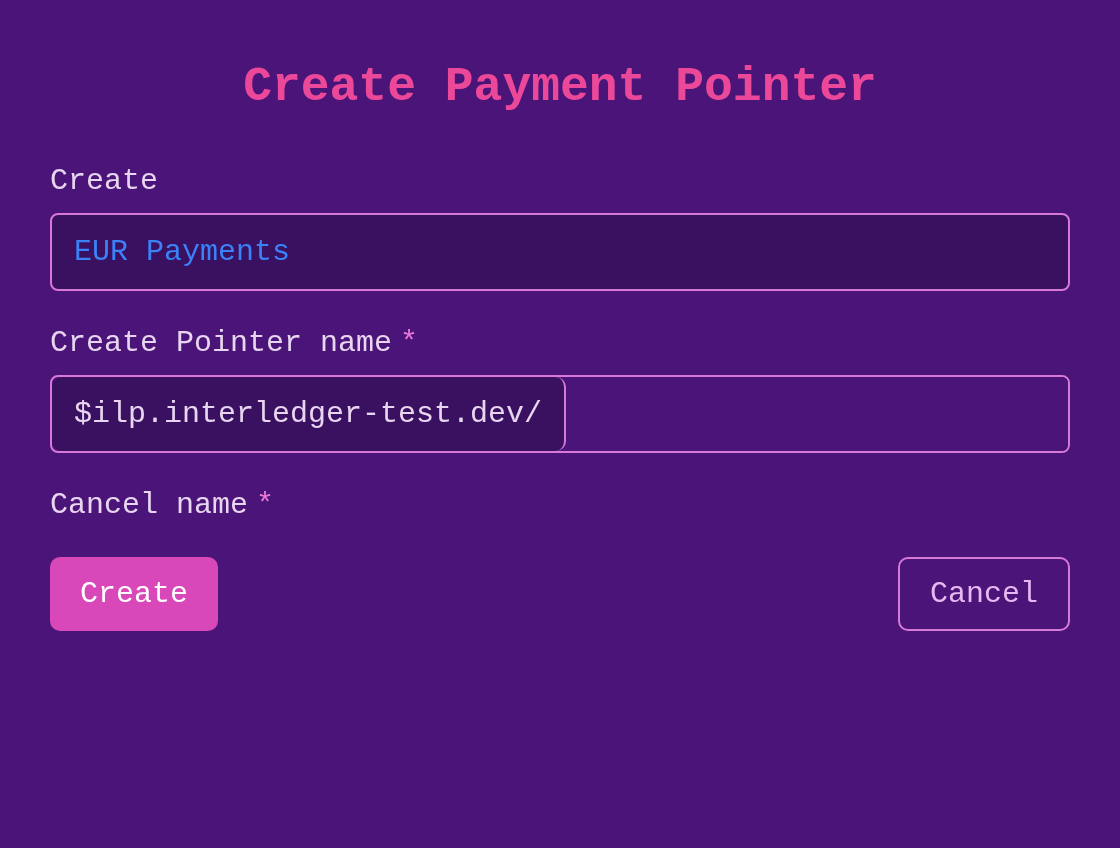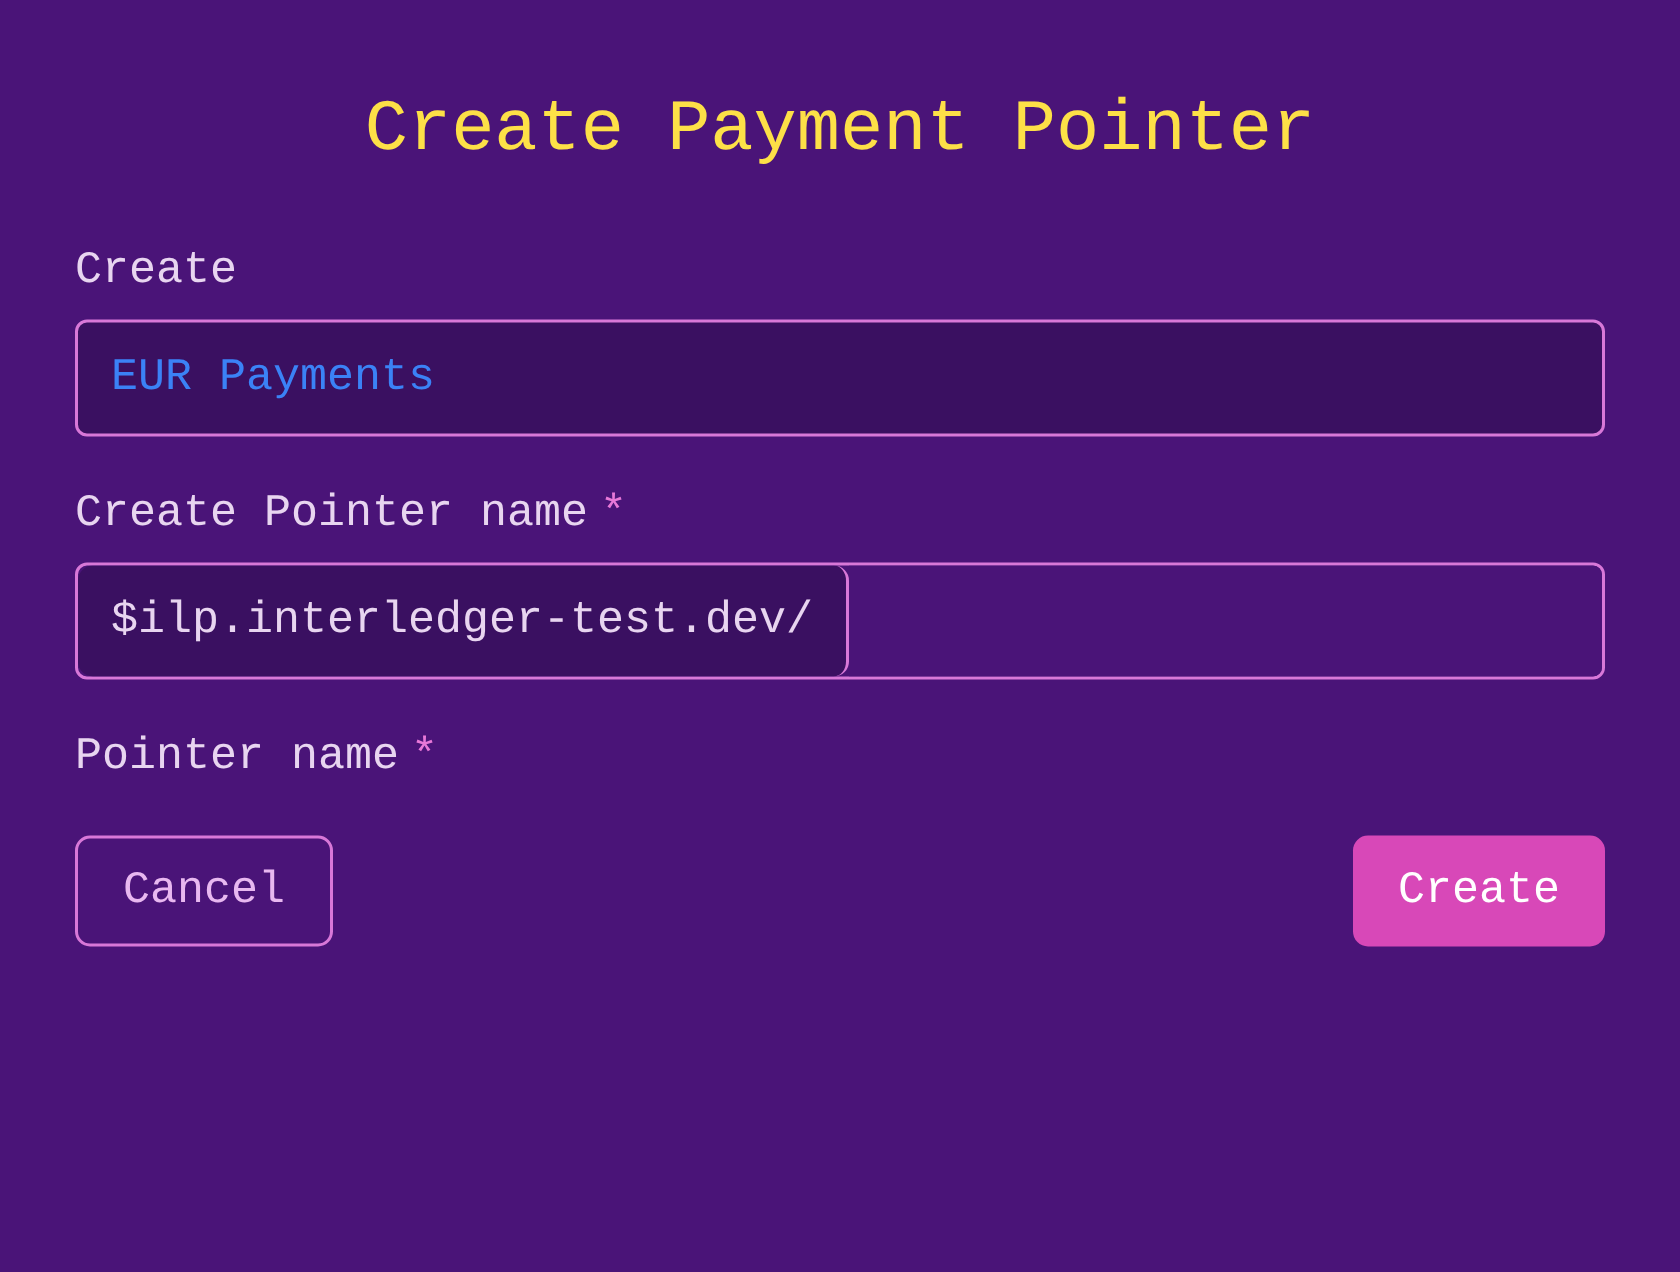--- a/index.html
+++ b/index.html
@@ -12,22 +12,22 @@
       background-color: #4a1478;
       font-family: 'Courier New', Courier, monospace;
       width: 1120px;
       height: 848px;
       padding: 60px 50px;
       color: #e8d5f0;
     }
     
     .title {
       font-size: 48px;
-      font-weight: normal;
-      color: #fde047;
+      font-weight: bold;
+      color: #ec4899;
       text-align: center;
       margin-bottom: 50px;
     }
     
     .form-group {
       margin-bottom: 35px;
     }
     
     .label {
       font-size: 30px;
@@ -129,20 +129,20 @@
     <span>Create Pointer name</span><span class="required">*</span>
   </label>
   <div class="input-group">
     <span class="input-prefix">$ilp.interledger-test.dev/</span>
     <input type="text" class="input-suffix" value="" style="">
   </div>
 </div>
 
 <div class="form-group">
   <label class="label">
-    <span>Pointer name</span><span class="required">*</span>
+    <span>Cancel name</span><span class="required">*</span>
   </label>
 </div>
 
 <div class="button-row">
+  <button class="btn btn-create">Create</button>
   <button class="btn btn-cancel">Cancel</button>
-  <button class="btn btn-create">Create</button>
 </div>
 
 </body></html>

